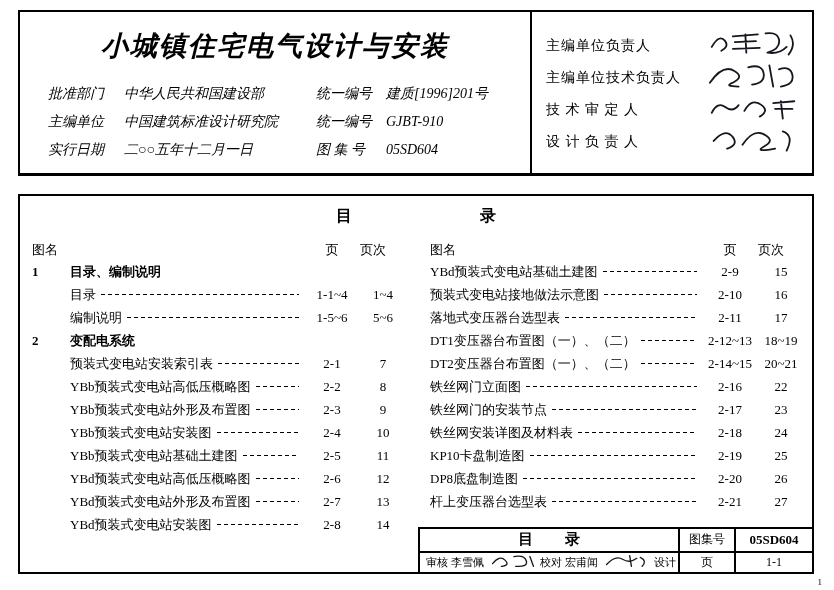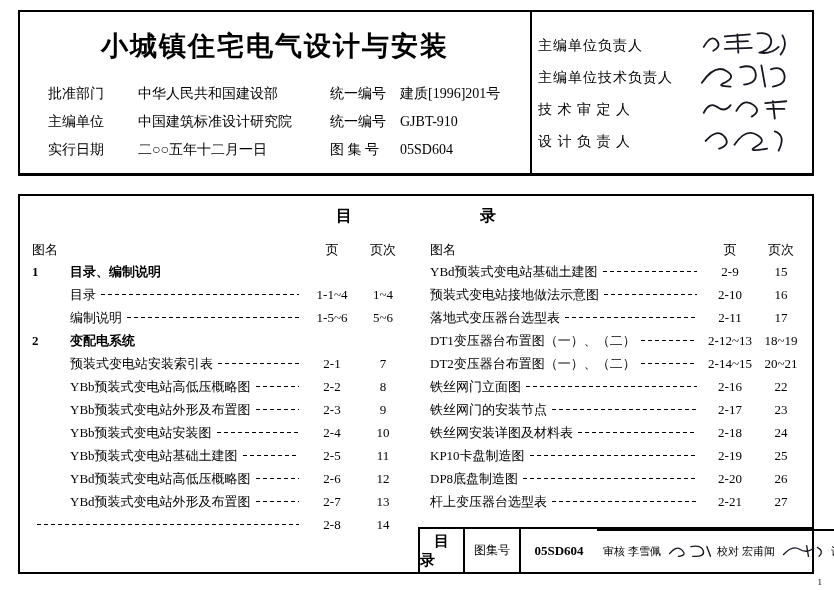--- a/index.html
+++ b/index.html
@@ -3,58 +3,58 @@
 <meta charset="utf-8">
 <style>
   html,body{margin:0;padding:0;}
   body{
     width:834px;height:590px;position:relative;background:#ffffff;color:#000;
     font-family:"Liberation Serif","DejaVu Serif",serif;overflow:hidden;
   }
   
   .top-box{position:absolute;left:18px;top:10px;width:796px;height:166px;
     border:2px solid #000;border-bottom-width:3px;display:flex;box-sizing:border-box;}
-  .top-left{width:512px;border-right:2px solid #000;box-sizing:border-box;position:relative;}
+  .top-left{width:512px;border-right:2px solid #000;box-sizing:border-box;position:relative;font-style:italic;}
   .doc-title{margin-top:16px;text-align:center;font-size:27px;font-weight:bold;
     font-family:"Liberation Sans","DejaVu Sans",sans-serif;letter-spacing:2px;}
   .meta{margin-top:16px;}
   .meta-row{display:flex;padding-left:28px;font-size:14px;line-height:28px;white-space:nowrap;}
   .m-l{width:76px;}
-  .m-v{width:192px;margin-left:14px;}
+  .m-v{width:192px;}
   .m-l2{width:70px;}
   .m-v2{flex:1;}
   .top-right{flex:1;padding-top:18px;}
-  .sig-row{display:flex;align-items:center;height:32px;padding-left:6px;font-size:14px;white-space:nowrap;}
+  .sig-row{display:flex;align-items:center;height:32px;padding-left:14px;font-size:14px;white-space:nowrap;}
   .sig-label{width:158px;letter-spacing:1px;}
   .sig-ink{flex:0 0 auto;margin-left:2px;}
   .sig-ink svg path{fill:none;stroke:#16161f;stroke-width:1.9;stroke-linecap:round;stroke-linejoin:round;}
   
   .main-box{position:absolute;left:18px;top:194px;width:796px;height:380px;
     border:2px solid #000;box-sizing:border-box;}
   .toc-title{display:flex;justify-content:center;gap:128px;margin-top:10px;
     font-size:16px;font-weight:bold;}
   .col{position:absolute;top:44px;width:374px;}
   .col-left{left:12px;}
   .col-right{left:410px;}
   .col-head{display:flex;font-size:13px;height:20px;align-items:center;}
   .h-name{flex:1;}
   .h-page{width:56px;text-align:center;}
-  .h-sheet{width:46px;text-align:center;}
+  .h-sheet{width:46px;text-align:left;}
   .toc-row{display:flex;align-items:center;height:23px;font-size:13px;white-space:nowrap;}
   .toc-row.section{font-weight:bold;}
   .sec-num{width:38px;}
   .toc-row.item .toc-name{margin-left:38px;}
   .col-right .toc-row.item .toc-name{margin-left:0;}
   .leader{flex:1;height:1px;margin:0 5px;align-self:center;
     background:repeating-linear-gradient(90deg,#000 0 4px,transparent 4px 7px);}
   .toc-page{width:56px;text-align:center;}
   .toc-sheet{width:46px;text-align:center;}
   
   .titlebar{position:absolute;right:-2px;bottom:-2px;width:396px;height:47px;
-    border:2px solid #000;box-sizing:border-box;display:flex;flex-direction:row;background:#fff;}
+    border:2px solid #000;box-sizing:border-box;display:flex;flex-direction:column;background:#fff;}
   .tb-row1{flex:1.15;display:flex;}
   .tb-title{flex:1;display:flex;align-items:center;justify-content:center;
     font-size:15px;font-weight:bold;letter-spacing:14px;text-indent:14px;}
   .tb-cell{display:flex;align-items:center;justify-content:center;border-left:2px solid #000;box-sizing:border-box;}
   .tb-atlas-label{width:56px;font-size:12px;}
   .tb-atlas-no{width:78px;font-size:13px;font-weight:bold;}
   .tb-row2{flex:1;border-top:2px solid #000;display:flex;}
   .tb-people{flex:1;display:flex;align-items:center;padding-left:6px;font-size:11px;gap:3px;white-space:nowrap;overflow:hidden;}
   .tb-people .sig-ink svg path{stroke-width:1.5;}
   .tb-page-label{width:56px;font-size:12px;}
@@ -192,20 +192,21 @@
         <span class="toc-page">2-6</span>
         <span class="toc-sheet">12</span>
     </div>
     <div class="toc-row item">
       <span class="toc-name">YBd预装式变电站外形及布置图</span>
         <span class="leader"></span>
         <span class="toc-page">2-7</span>
         <span class="toc-sheet">13</span>
     </div>
     <div class="toc-row item">
+      <span class="toc-name">YBd预装式变电站安装图</span>
         <span class="leader"></span>
         <span class="toc-page">2-8</span>
         <span class="toc-sheet">14</span>
     </div>
   </div>
 
   <div class="col col-right">
     <div class="col-head">
       <span class="h-name">图名</span>
       <span class="h-page">页</span>

